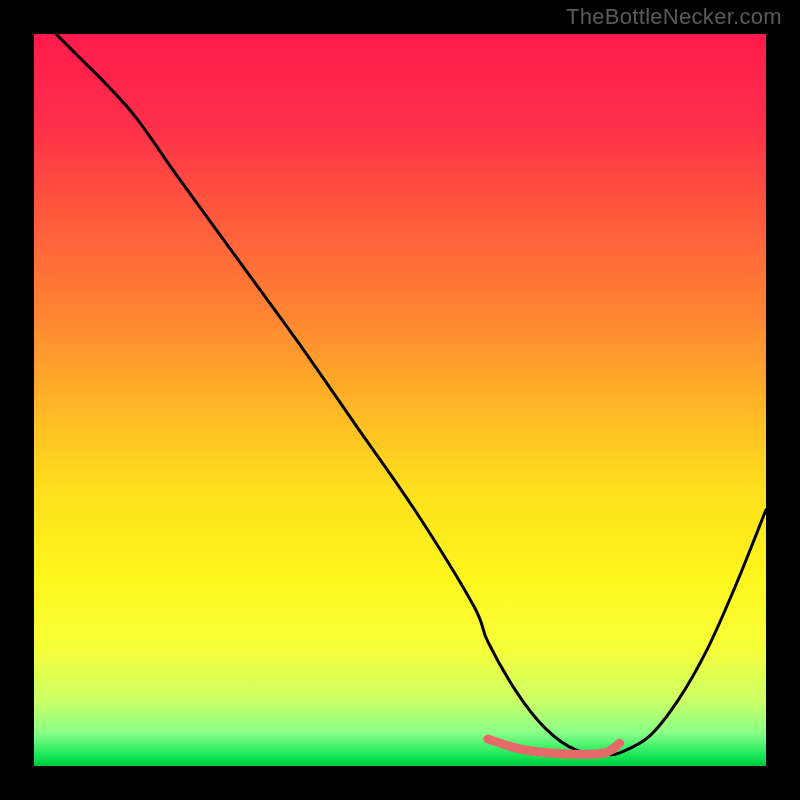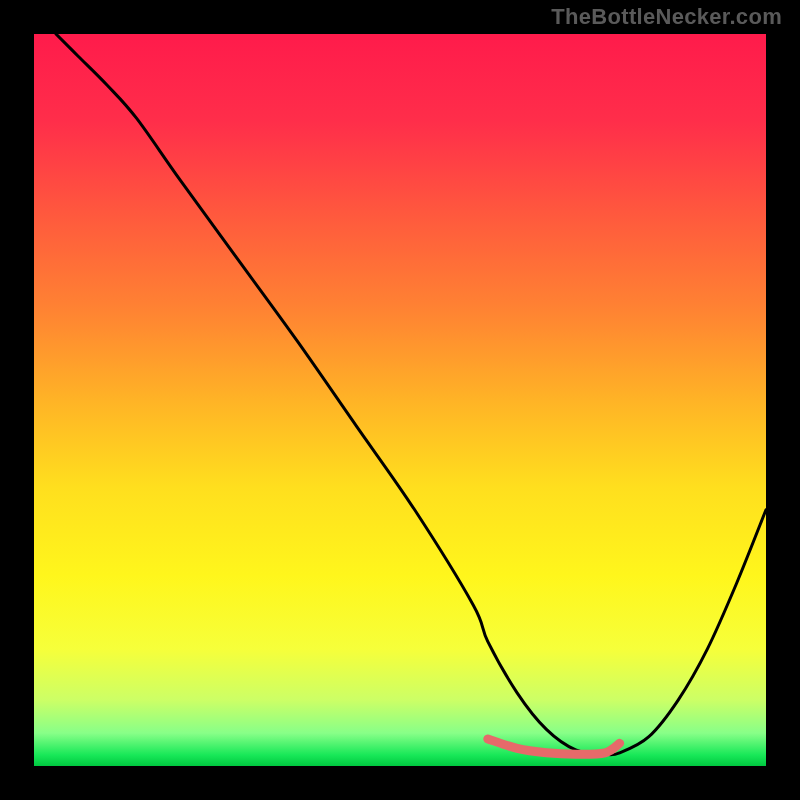--- a/index.html
+++ b/index.html
@@ -16,21 +16,21 @@
     height: 800px;
     background: #000;
   }
   .watermark {
     position: absolute;
     top: 4px;
     right: 18px;
     color: #5a5a5a;
     font-family: Arial, Helvetica, sans-serif;
     font-size: 22px;
-    font-weight: 700;
+    font-weight: 400;
     letter-spacing: 0.3px;
     z-index: 5;
   }
   .plot-area {
     position: absolute;
     left: 34px;
     top: 34px;
     width: 732px;
     height: 732px;
   }

